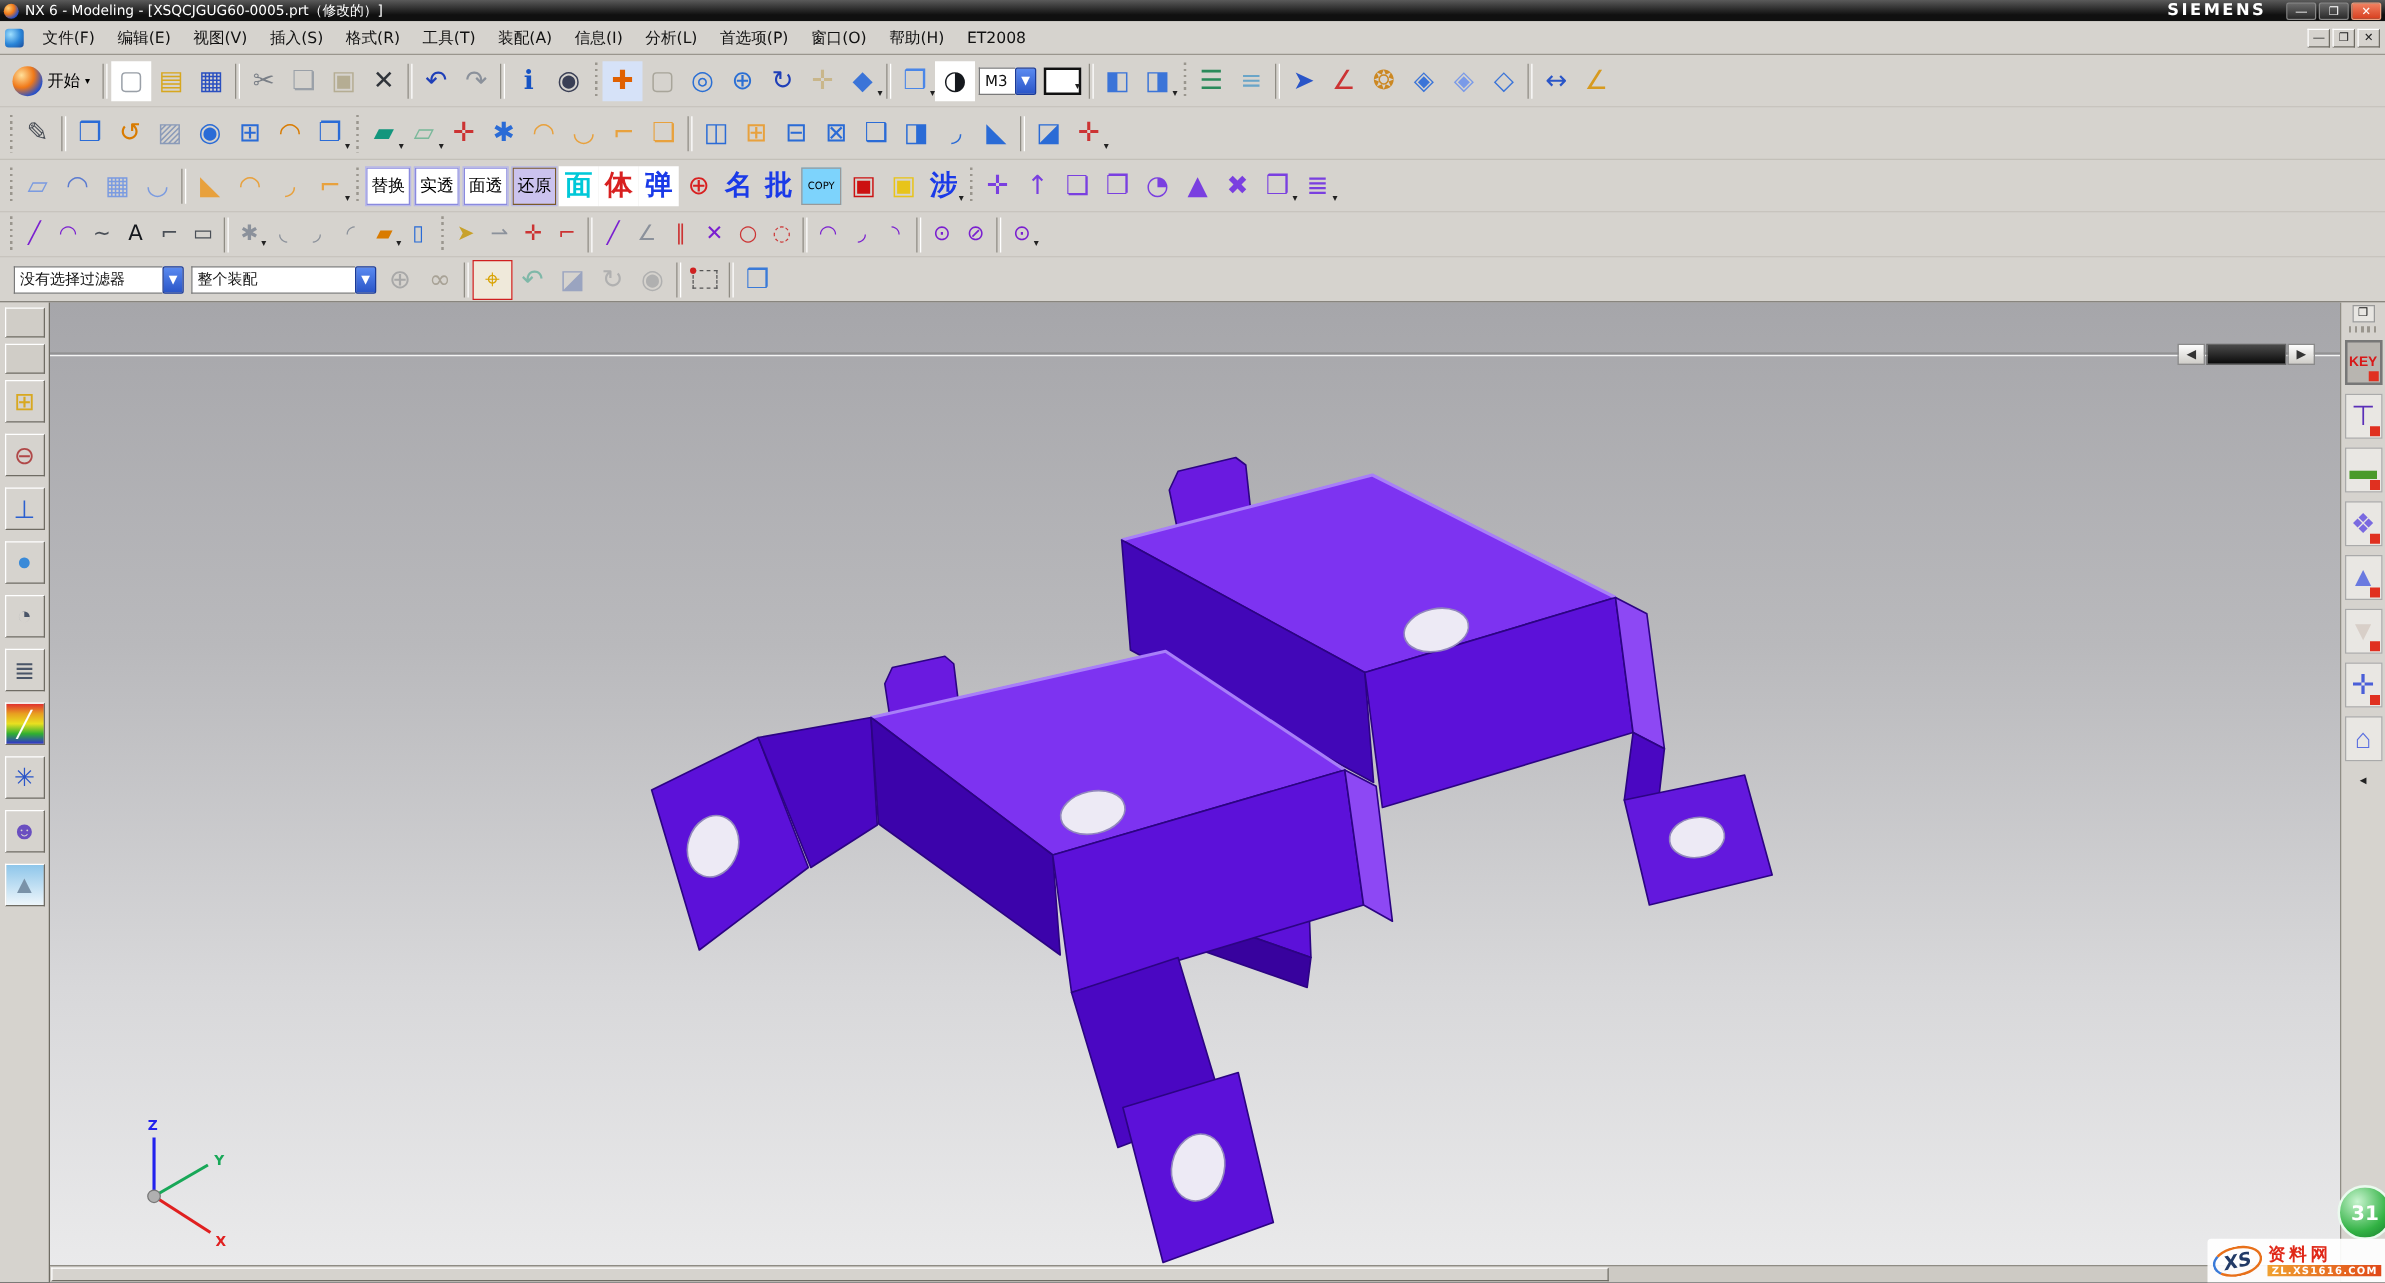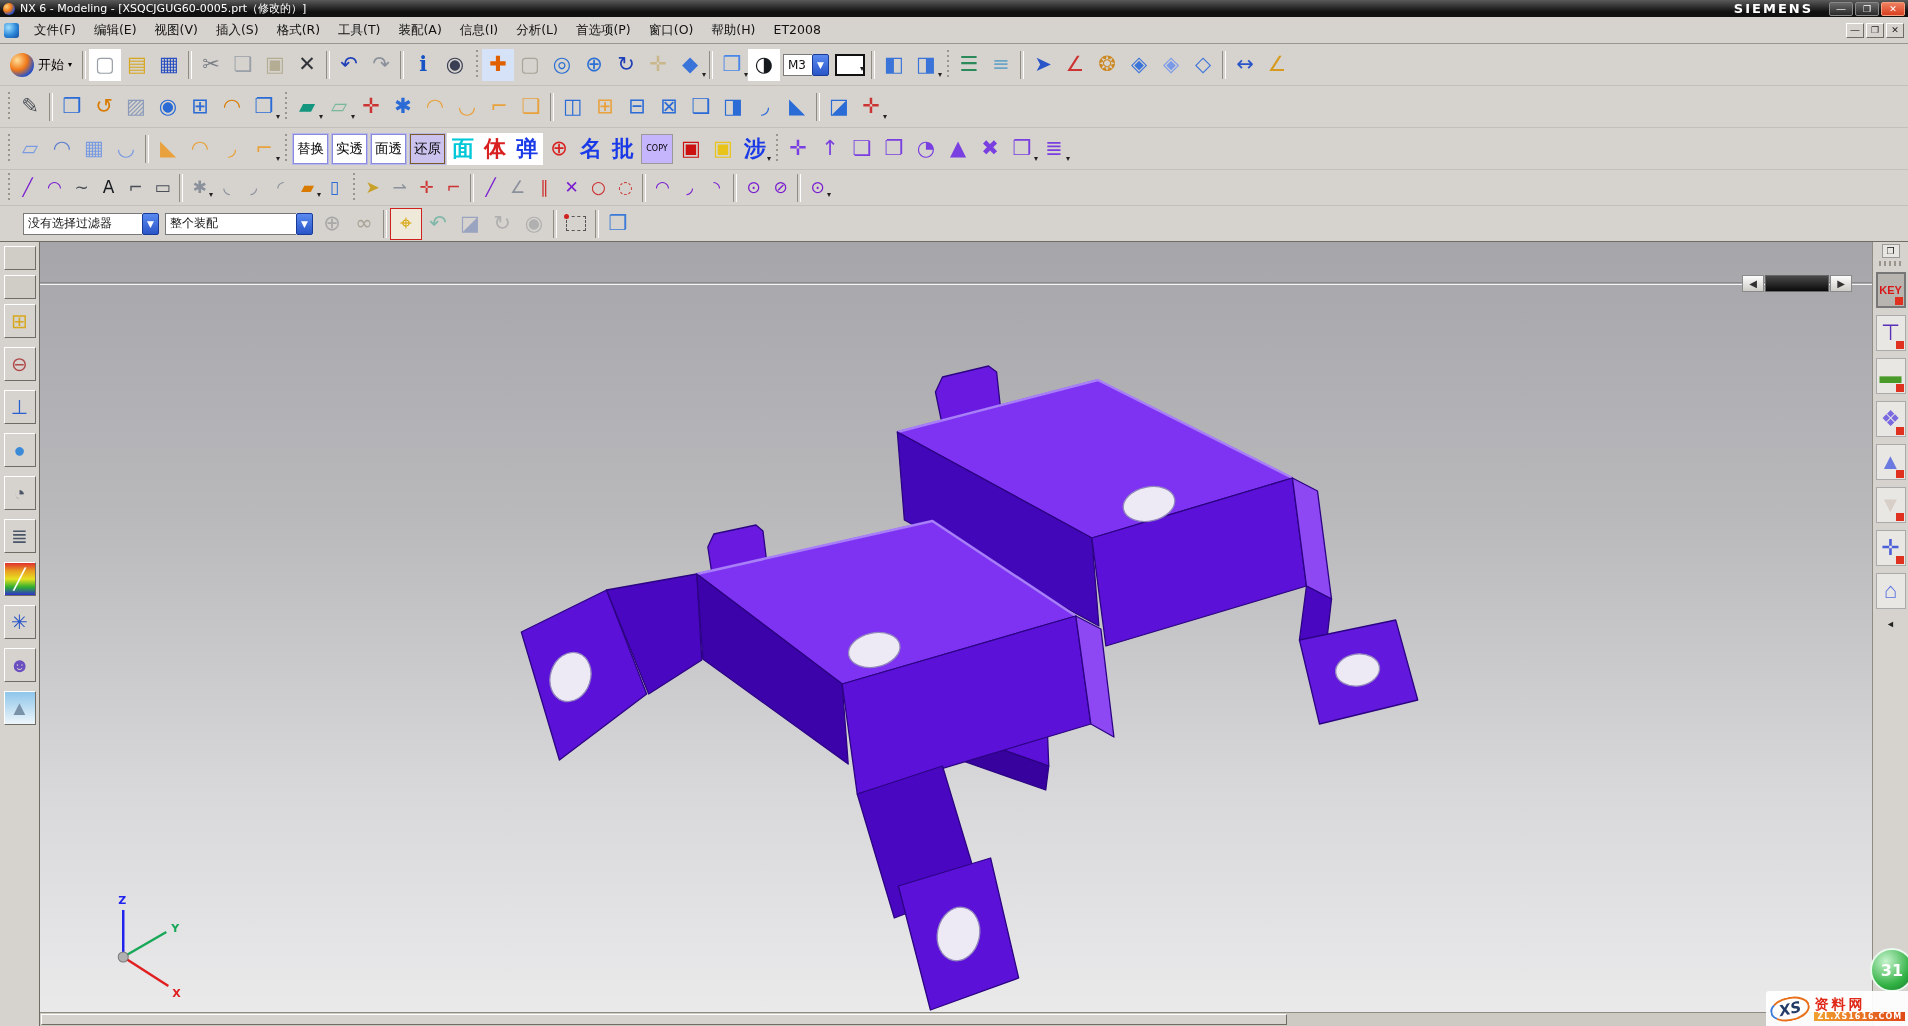--- a/index.html
+++ b/index.html
@@ -37,27 +37,27 @@
     background:repeating-linear-gradient(180deg,#9a968e 0 2px,transparent 2px 5px); background-size:2px 100%; background-repeat:repeat-y; background-position:center; }
   .startbtn { display:flex; align-items:center; gap:4px; background:transparent; border:1px solid transparent; height:34px; padding:0 6px; font-size:13px; }
   .nxlogo { width:24px; height:24px; border-radius:50%; background:radial-gradient(circle at 30% 30%, #ffe09a, #f07818 42%, #2a52c8 74%, #123a9a); }
   .startbtn .dd { font-size:8px; }
   .combo { display:flex; align-items:center; height:24px; margin:0 3px; flex:0 0 auto; }
   .combo .fld { height:22px; background:#fff; border:1px solid #7a7a7a; border-right:none; display:flex; align-items:center; padding:0 4px; font-size:12px; white-space:nowrap; overflow:hidden; }
   .combo .btn { width:17px; height:22px; background:linear-gradient(#5a8af0,#2a55c8); color:#fff; font-size:9px; display:flex; align-items:center; justify-content:center; border:1px solid #1a3a98; border-radius:2px; }
   .swatch { width:30px; height:22px; background:#fff; border:2px solid #111; margin:0 3px; position:relative; flex:0 0 auto; }
   .txtbtn { min-width:32px; height:30px; background:#fff; border:1px solid #8a8ade; outline:1px solid #b8b8e8; font-size:13.5px; padding:1px 3px; margin:0 2px; flex:0 0 auto; font-family:inherit; }
   .txtbtn.active { background:#cbc3ee; border-color:#7a5a28; }
-  .txtbtn.mini { font-size:8px; background:#c4b5fd; border-color:#999; letter-spacing:0; padding:1px; outline:none; }
+  .txtbtn.mini { font-size:8px; background:#7dd3fc; border-color:#999; letter-spacing:0; padding:1px; outline:none; }
   .charbtn { font-weight:bold; font-size:22px; border:1px solid transparent; }
   .hot { border:1px solid #d02020 !important; background:#efe9da; }
   .rectsel .dash { width:20px; height:15px; border:1px dashed #555; position:relative; }
   .rectsel .dash::before { content:""; position:absolute; left:-3px; top:-3px; width:5px; height:5px; background:#d02020; border-radius:50%; }
   
-  .selbar { height:36px; display:flex; align-items:center; background:#d6d3ce; border-bottom:1px solid #6f6c64; padding-left:20px; }
+  .selbar { height:36px; display:flex; align-items:center; background:#d6d3ce; border-bottom:1px solid #6f6c64; padding-left:8px; }
   
   .main { display:flex; height:784px; }
   .resbar { width:40px; background:#d6d3ce; border-right:1px solid #6f6c64; display:flex; flex-direction:column; align-items:center; padding-top:4px; }
   .resblank { width:32px; height:24px; border:1px solid; border-color:#fff #6f6c64 #6f6c64 #fff; margin-bottom:5px; background:#d0cdc7; }
   .resbtn { width:32px; height:34px; border:1px solid; border-color:#fff #6f6c64 #6f6c64 #fff; background:#d6d3ce;
     display:flex; align-items:center; justify-content:center; font-size:20px; margin-bottom:9px; flex:0 0 auto; }
   .resbtn.rainbow { background:linear-gradient(180deg,#e03030,#e8a020,#e8e020,#30b030,#3030d0); }
   .resbtn.sky { background:linear-gradient(#8ec6ea,#eef6fb); }
   .viewport { flex:1; position:relative; background:linear-gradient(180deg,#a6a6aa 0%,#b9b9bc 35%,#d8d8da 70%,#ebebec 100%); overflow:hidden; }
   .viewport svg { position:absolute; inset:0; width:100%; height:100%; }

